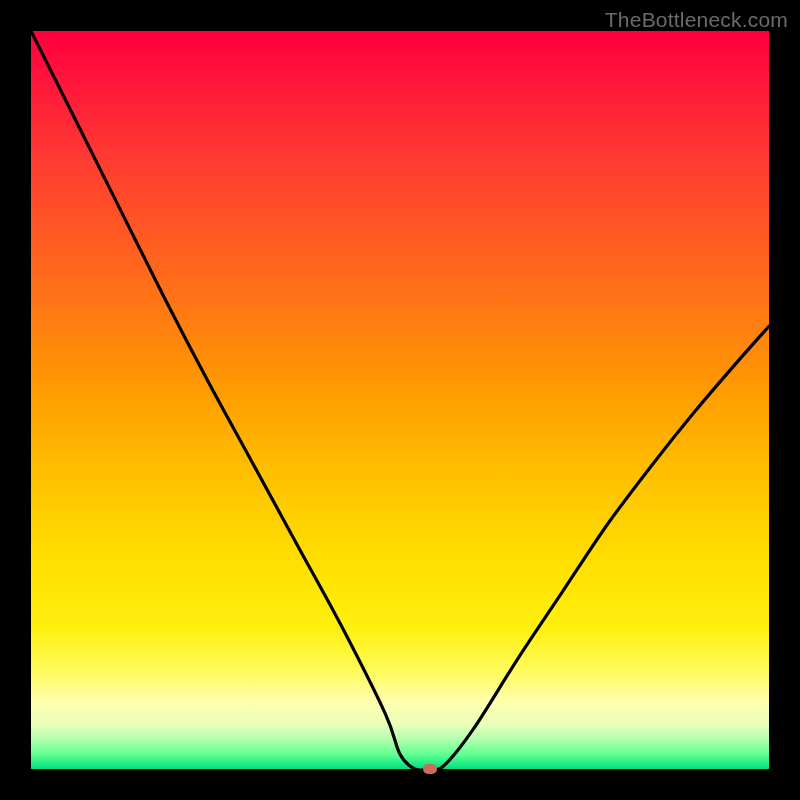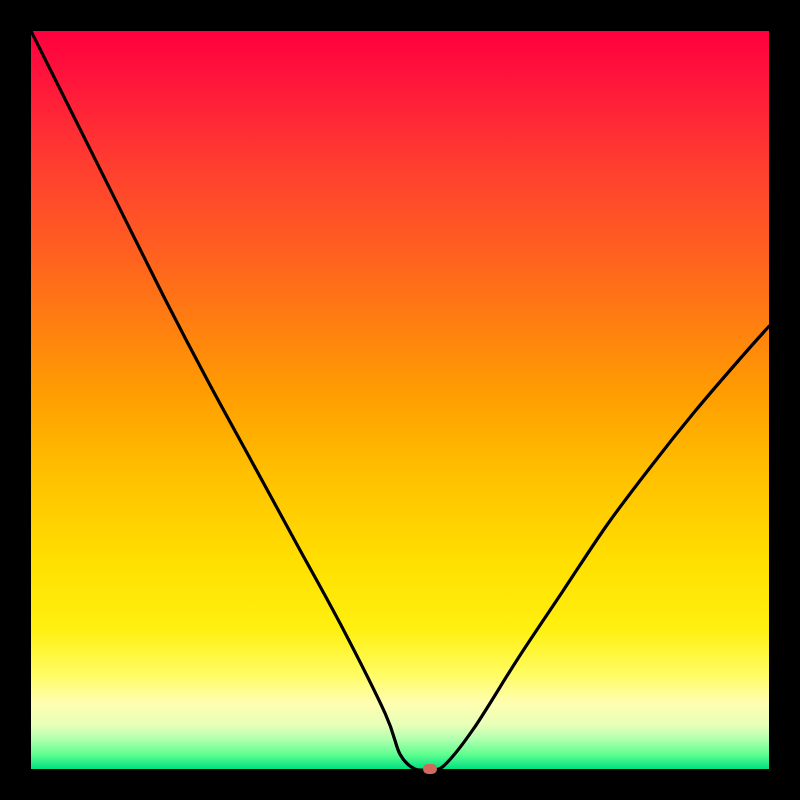--- a/index.html
+++ b/index.html
@@ -63,18 +63,19 @@
     width: 14px;
     height: 10px;
     border-radius: 5px;
     transform: translate(-50%, -50%);
   }
 </style>
 </head>
 <body>
 
 <div class="container">
+  <div class="watermark">TheBottleneck.com</div>
   <div class="plot-area"></div>
   <svg class="curve" viewBox="0 0 738 738" preserveAspectRatio="none">
     <path id="curve-path" fill="none" stroke="#000000" stroke-width="3.2" stroke-linejoin="round" stroke-linecap="round" d="M 0 0 C 7.38 14.759999999999991 29.520000000000003 59.03999999999995 44.28 88.55999999999995 C 59.04 118.07999999999994 73.8 147.6 88.56 177.12 C 103.32000000000001 206.64000000000001 118.08 236.775 132.84 265.68 C 147.6 294.58500000000004 162.36 322.875 177.12 350.55 C 191.88 378.225 206.64000000000001 404.67 221.4 431.73 C 236.16 458.79 250.92000000000002 485.84999999999997 265.68 512.91 C 280.44 539.97 295.2 565.8000000000001 309.96 594.09 C 324.71999999999997 622.38 344.4 661.125 354.24 682.65 C 364.08000000000004 704.175 364.08 714.015 369 723.24 C 373.92 732.465 378.84 735.54 383.76 738 C 388.68 740.46 393.6 738.615 398.52000000000004 738 C 403.44000000000005 737.385 405.90000000000003 741.0749999999999 413.28000000000003 734.31 C 420.66 727.545 430.5 715.245 442.8 697.41 C 455.1 679.5749999999999 472.32000000000005 650.055 487.08000000000004 627.3 C 501.84000000000003 604.545 516.6 583.02 531.36 560.88 C 546.12 538.74 560.88 515.37 575.64 494.46 C 590.4 473.54999999999995 605.16 454.485 619.92 435.42 C 634.68 416.355 649.44 397.905 664.2 380.07 C 678.96 362.235 696.1800000000001 342.55499999999995 708.48 328.40999999999997 C 720.78 314.265 733.08 300.735 738 295.2"></path>
   </svg>
   <div id="marker" class="marker" style="left: 429.52px; top: 769px; background: rgb(207, 106, 93);"></div>
 </div>
 
 </body></html>

